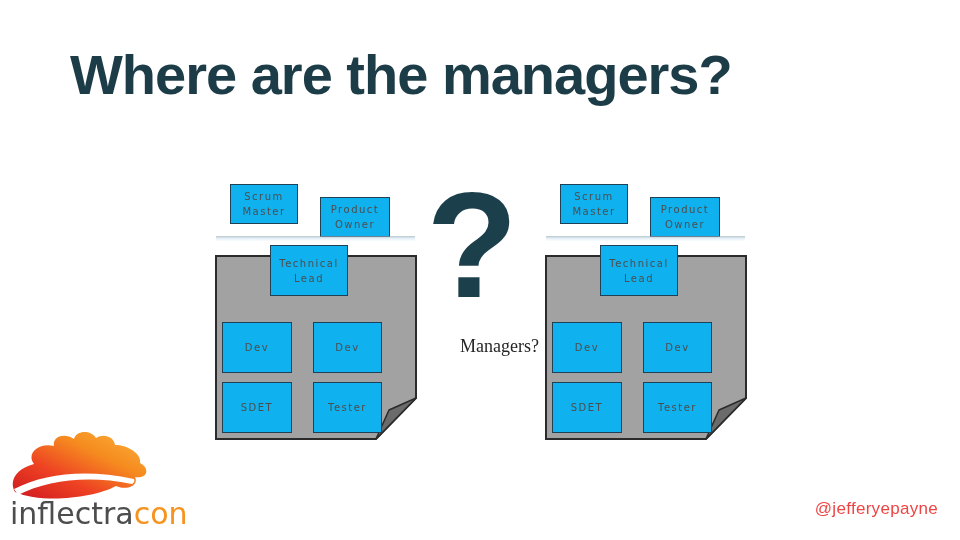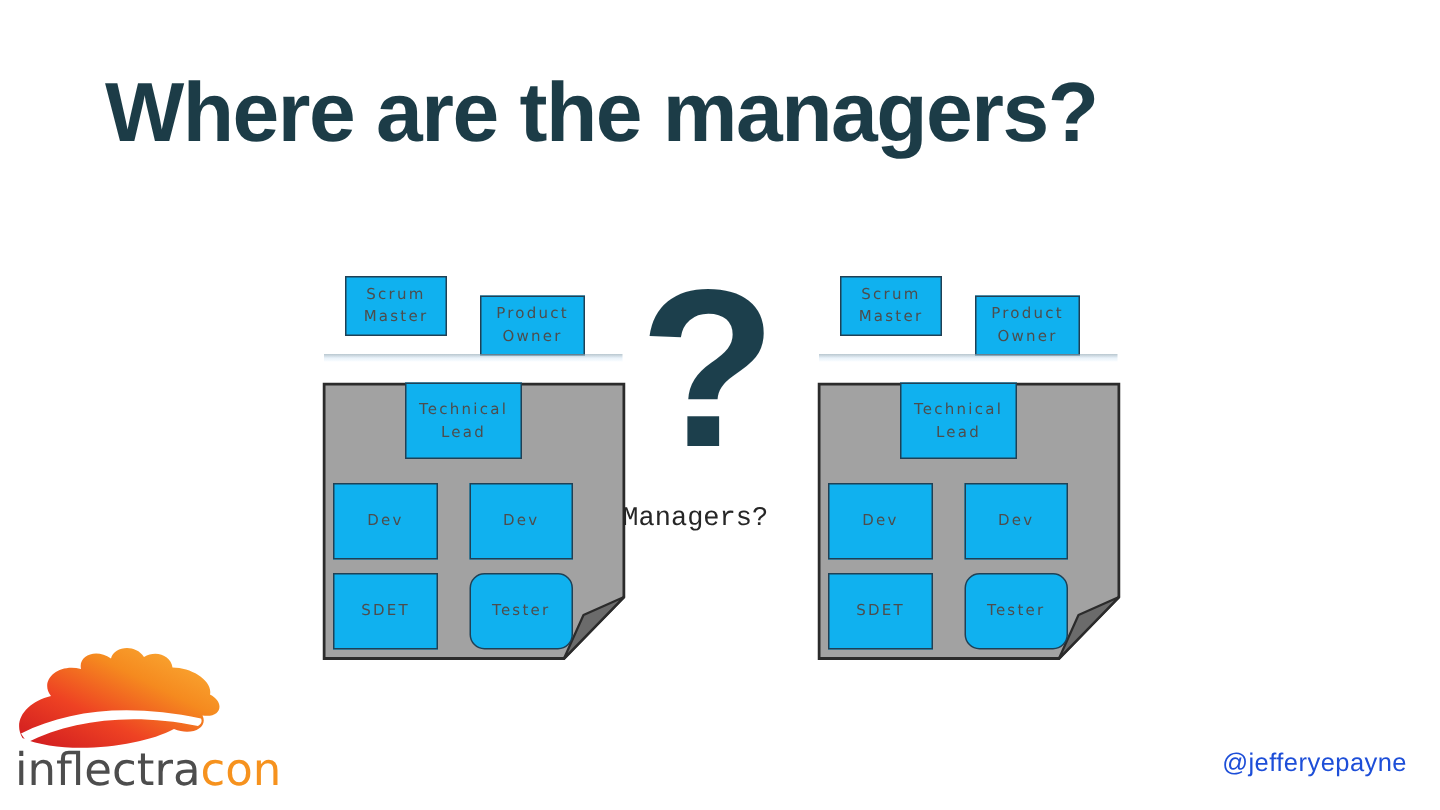--- a/index.html
+++ b/index.html
@@ -20,40 +20,40 @@
          opacity:.6;}
 
   .panel-svg{position:absolute;left:0;top:72px;width:202px;height:185px;}
 
   .role{position:absolute;box-sizing:border-box;background:#10b1ef;border:1px solid #1f4055;
         color:#4d4d4d;font-family:"DejaVu Sans", sans-serif;font-size:10px;line-height:15px;
         letter-spacing:1.5px;display:flex;align-items:center;justify-content:center;
         text-align:center;white-space:pre-line;}
   .role.sm{left:15px;top:1px;width:68px;height:40px;}
   .role.po{left:105px;top:14px;width:70px;height:40px;}
-  .role.tl{left:55px;top:72px;width:78px;height:51px;}
+  .role.tl{left:55px;top:62px;width:78px;height:51px;}
   .role.m1{left:7px;top:139px;width:70px;height:51px;}
   .role.m2{left:98px;top:139px;width:69px;height:51px;}
   .role.m3{left:7px;top:199px;width:70px;height:51px;text-align:center;}
-  .role.m4{left:98px;top:199px;width:69px;height:51px;border-radius:10px;}
+  .role.m4{left:98px;top:199px;width:69px;height:51px;}
 
   .qmark{position:absolute;left:420px;top:170px;width:104px;text-align:center;
          font-family:"Liberation Sans", sans-serif;font-weight:700;font-size:150px;
          line-height:1;color:#1c3f4c;}
-  .qcaption{position:absolute;left:396px;top:336px;width:135px;text-align:center;
-            font-family:Liberation Mono, monospace;font-size:18px;color:#262626;}
+  .qcaption{position:absolute;left:432px;top:336px;width:135px;text-align:center;
+            font-family:Liberation Serif, serif;font-size:18px;color:#262626;}
 
   .logo{position:absolute;left:8px;top:428px;width:170px;height:105px;}
   .flame{position:absolute;left:4px;top:2px;width:140px;height:70px;}
   .logo-text{position:absolute;left:2px;top:68px;font-family:"DejaVu Sans", sans-serif;
              font-size:30px;font-weight:400;color:#4d4d4d;letter-spacing:0px;}
   .logo-text .accent{color:#f6921e;}
 
   .handle{position:absolute;right:22px;top:499px;font-family:"Liberation Sans", sans-serif;
-          font-size:17px;font-weight:400;color:#1d4ed8;letter-spacing:.3px;}
+          font-size:17px;font-weight:400;color:#ef4444;letter-spacing:.3px;}
 </style>
 </head>
 <body>
 
 <div class="slide">
 
   <div class="title">Where are the managers?</div>
 
   <div class="team left">
     <div class="role sm">Scrum

